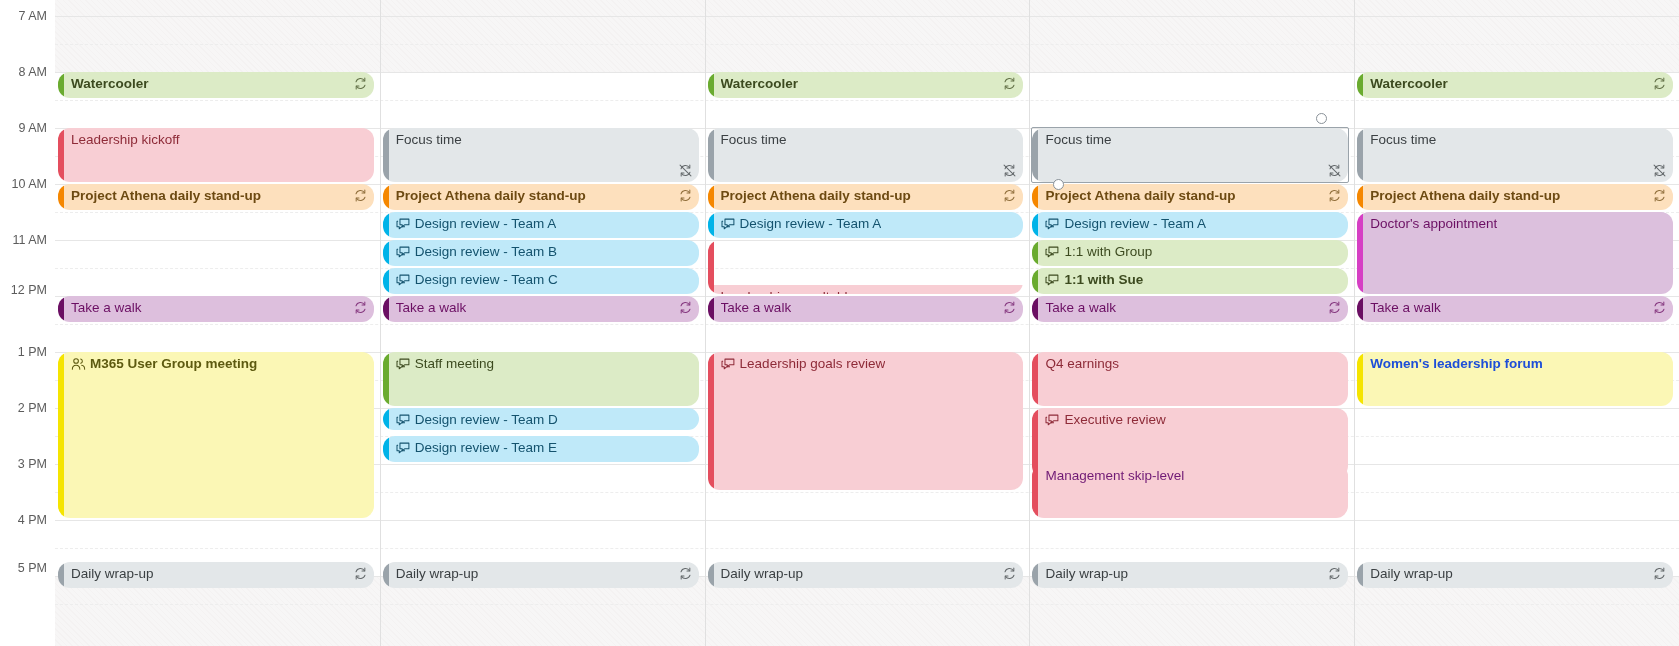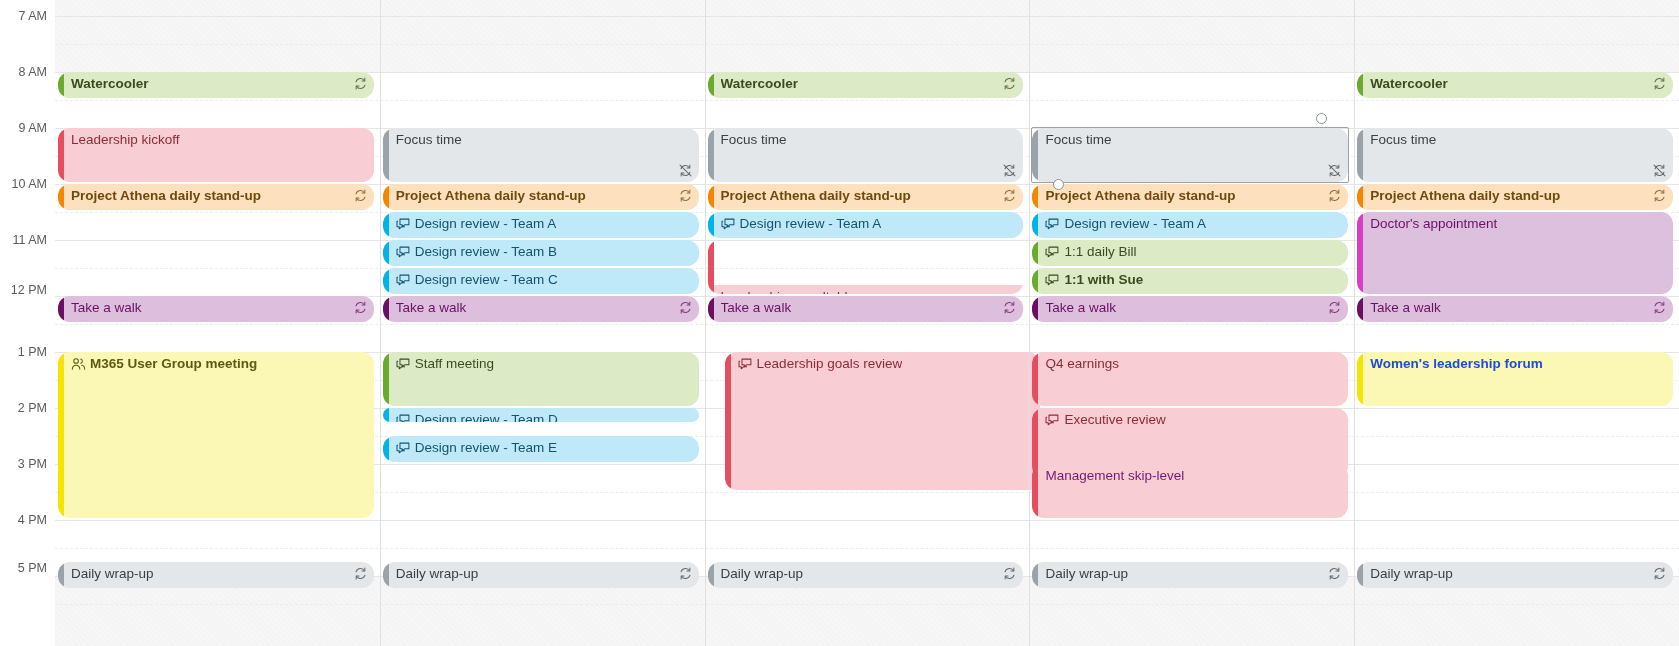--- a/index.html
+++ b/index.html
@@ -331,21 +331,21 @@
             <div class="ev-title" style="color: rgb(60, 74, 31); font-weight: 400;">
               <span class="teams-icon">
     <svg viewBox="0 0 16 14" width="15" height="13" fill="none" stroke="#3c4a1f" stroke-width="1.1" stroke-linejoin="round">
       <path d="M4.2 1.2h9.6v6.1H9.2L6.6 9.4V7.3H4.2z"></path>
       <path d="M2.2 3.4H1.0v6.1h2.4v2.1l2.6-2.1h3.6"></path>
     </svg></span>
               <span class="tx">Staff meeting</span>
             </div>
           </div>
         </div>
-        <div class="event" style="left: 3px; width: 315.8px; top: 408px; height: 14px;">
+        <div class="event" style="left: 3px; width: 315.8px; top: 408px; height: 22px;">
           <div class="ev-bar" style="background: rgb(0, 179, 232);"></div>
           <div class="ev-body dotted" style="background: rgb(191, 233, 249);">
             <div class="ev-title" style="color: rgb(20, 83, 110); font-weight: 400;">
               <span class="teams-icon">
     <svg viewBox="0 0 16 14" width="15" height="13" fill="none" stroke="#14536e" stroke-width="1.1" stroke-linejoin="round">
       <path d="M4.2 1.2h9.6v6.1H9.2L6.6 9.4V7.3H4.2z"></path>
       <path d="M2.2 3.4H1.0v6.1h2.4v2.1l2.6-2.1h3.6"></path>
     </svg></span>
               <span class="tx">Design review - Team D</span>
             </div>
@@ -461,21 +461,21 @@
             <span class="recur topright">
     <svg viewBox="0 0 16 16" width="15" height="15" fill="none" stroke="#6b0f63" stroke-width="1.1" stroke-linecap="round" stroke-linejoin="round">
       <path d="M3.2 6.2A5 5 0 0 1 12.3 5.1"></path>
       <polyline points="12.6,2.2 12.6,5.3 9.6,5.3"></polyline>
       <path d="M12.8 9.8A5 5 0 0 1 3.7 10.9"></path>
       <polyline points="3.4,13.8 3.4,10.7 6.4,10.7"></polyline>
 
     </svg></span>
           </div>
         </div>
-        <div class="event" style="left: 20px; width: 315.8px; top: 352px; height: 138px;">
+        <div class="event" style="left: 3px; width: 315.8px; top: 352px; height: 138px;">
           <div class="ev-bar" style="background: rgb(228, 78, 94);"></div>
           <div class="ev-body dotted" style="background: rgb(248, 206, 212);">
             <div class="ev-title" style="color: rgb(142, 43, 56); font-weight: 400;">
               <span class="teams-icon">
     <svg viewBox="0 0 16 14" width="15" height="13" fill="none" stroke="#8e2b38" stroke-width="1.1" stroke-linejoin="round">
       <path d="M4.2 1.2h9.6v6.1H9.2L6.6 9.4V7.3H4.2z"></path>
       <path d="M2.2 3.4H1.0v6.1h2.4v2.1l2.6-2.1h3.6"></path>
     </svg></span>
               <span class="tx">Leadership goals review</span>
             </div>
@@ -550,21 +550,21 @@
         </div>
         <div class="event" style="left: 3px; width: 315.8px; top: 240px; height: 26px;">
           <div class="ev-bar" style="background: rgb(106, 171, 47);"></div>
           <div class="ev-body" style="background: rgb(220, 235, 198);">
             <div class="ev-title" style="color: rgb(60, 74, 31); font-weight: 400;">
               <span class="teams-icon">
     <svg viewBox="0 0 16 14" width="15" height="13" fill="none" stroke="#3c4a1f" stroke-width="1.1" stroke-linejoin="round">
       <path d="M4.2 1.2h9.6v6.1H9.2L6.6 9.4V7.3H4.2z"></path>
       <path d="M2.2 3.4H1.0v6.1h2.4v2.1l2.6-2.1h3.6"></path>
     </svg></span>
-              <span class="tx">1:1 daily Bill</span>
+              <span class="tx">1:1 with Group</span>
             </div>
           </div>
         </div>
         <div class="event" style="left: 3px; width: 315.8px; top: 268px; height: 26px;">
           <div class="ev-bar" style="background: rgb(106, 171, 47);"></div>
           <div class="ev-body" style="background: rgb(220, 235, 198);">
             <div class="ev-title" style="color: rgb(60, 74, 31); font-weight: 700;">
               <span class="teams-icon">
     <svg viewBox="0 0 16 14" width="15" height="13" fill="none" stroke="#3c4a1f" stroke-width="1.1" stroke-linejoin="round">
       <path d="M4.2 1.2h9.6v6.1H9.2L6.6 9.4V7.3H4.2z"></path>

